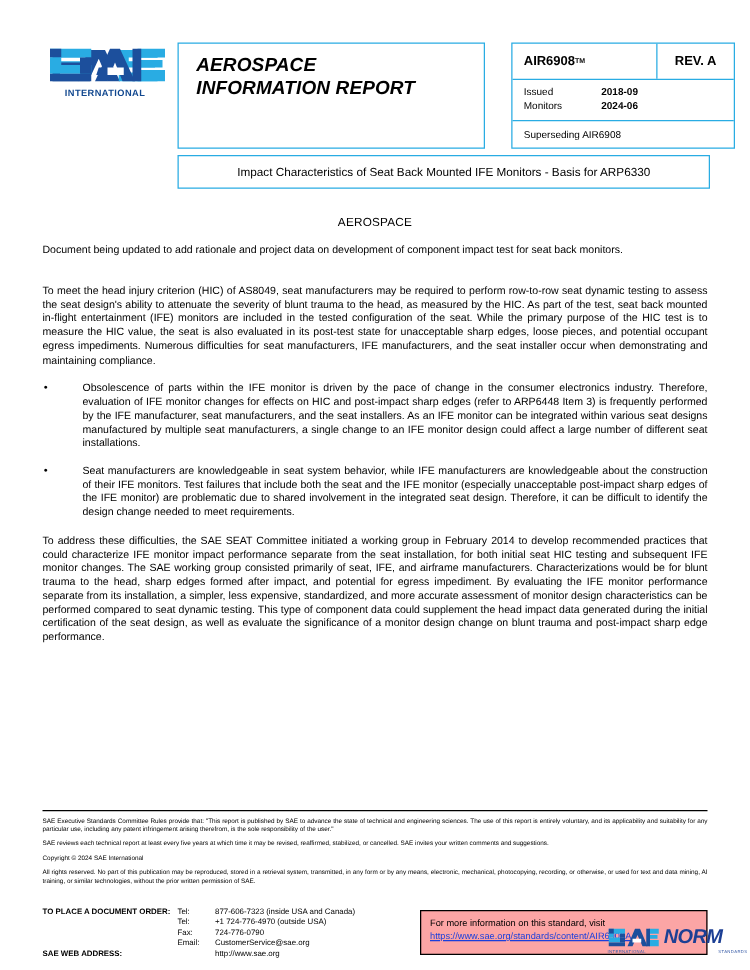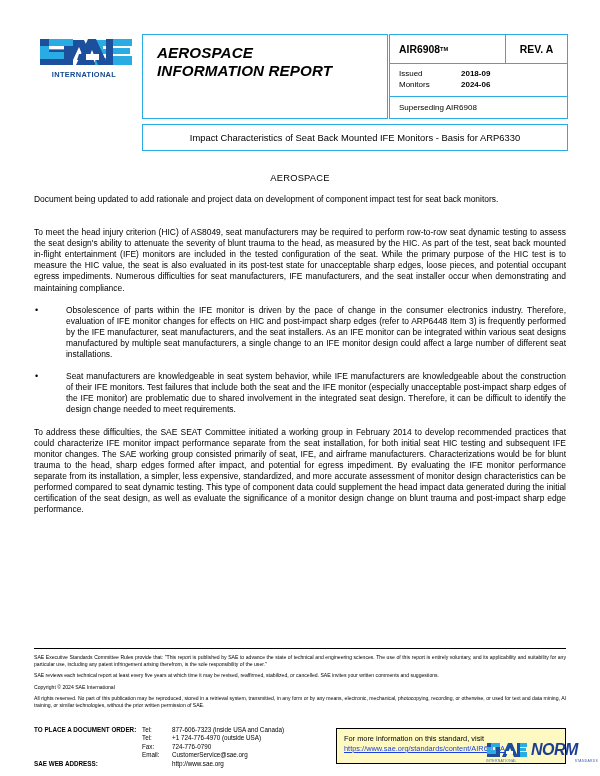--- a/index.html
+++ b/index.html
@@ -65,21 +65,21 @@
     font-size: 15.2px;
     font-weight: bold;
     letter-spacing: 0.1px;
     line-height: 17.5px;
     color: #000;
     font-style: italic;
   }
 
   .num-box {
     position: absolute;
-    left: 357px;
+    left: 377px;
     top: 0;
     width: 179px;
     height: 85px;
     border: 1.4px solid #29ace3;
     box-sizing: border-box;
   }
   .num-top {
     height: 29px;
     border-bottom: 1.4px solid #29ace3;
     display: flex;
@@ -231,21 +231,21 @@
     position: absolute;
     left: 336px;
     top: 728px;
     width: 230px;
     height: 36px;
     border: 1.6px solid #000;
     box-sizing: border-box;
     padding: 5px 0 0 7px;
     font-size: 7.4px;
     line-height: 10px;
-    background: #fef9c3;
+    background: #fca5a5;
   }
   .infobox a {
     color: #1a3fdc;
     text-decoration: underline;
     word-break: break-all;
   }
 
   .watermark {
     position: absolute;
     left: 486px;

